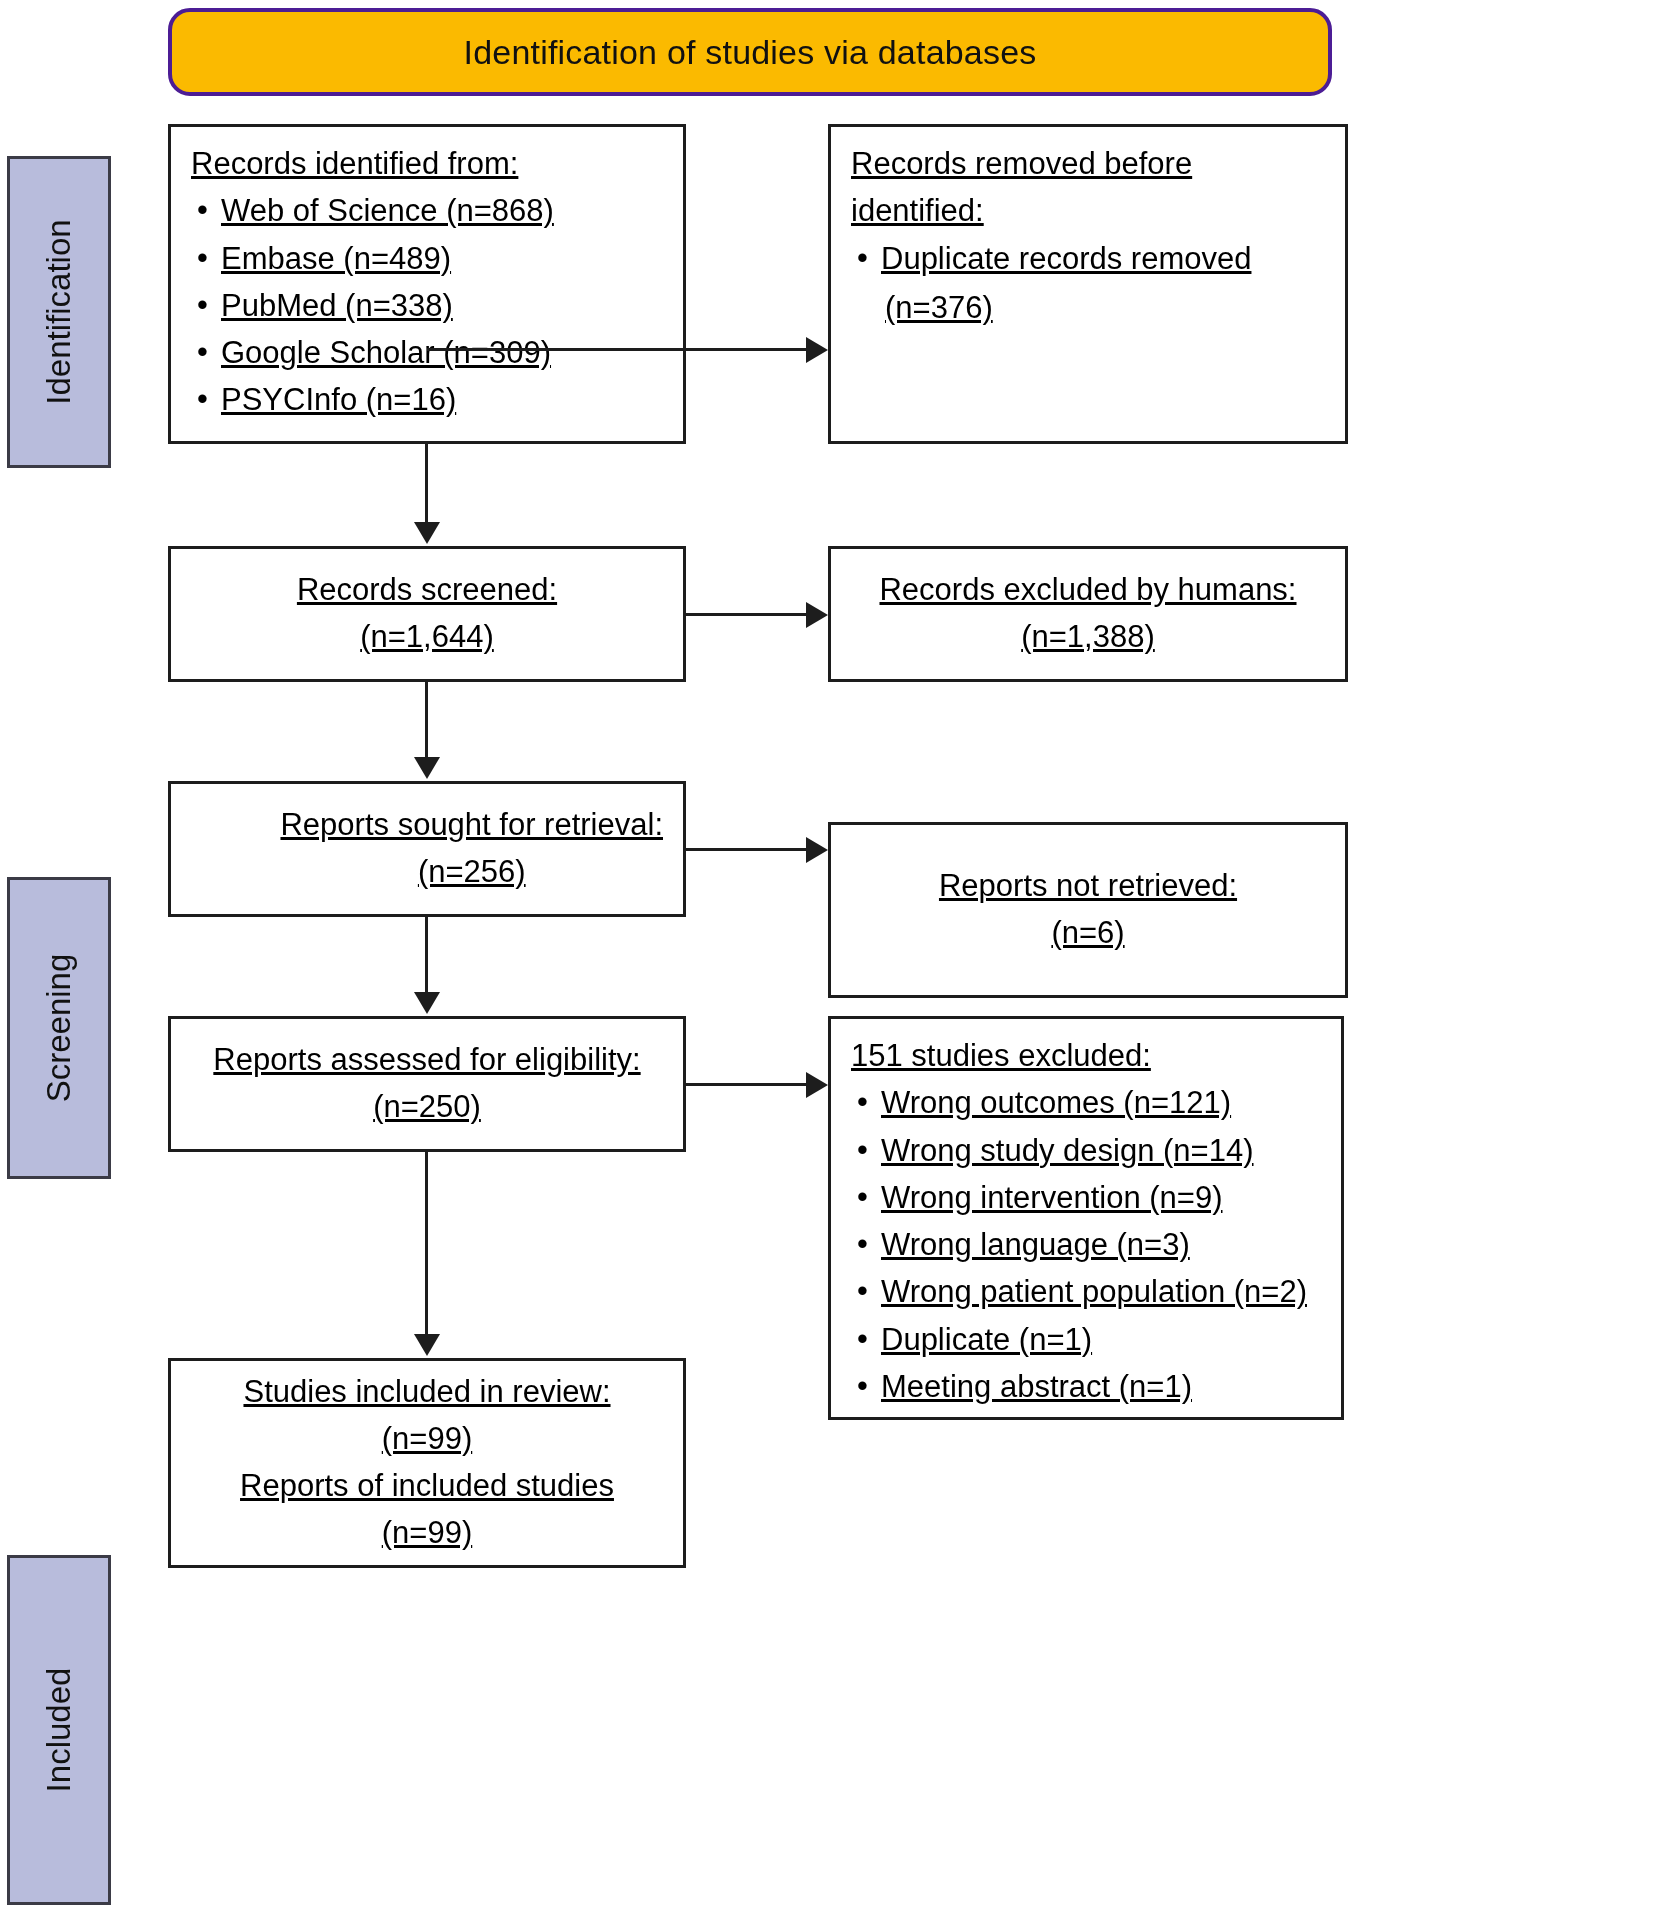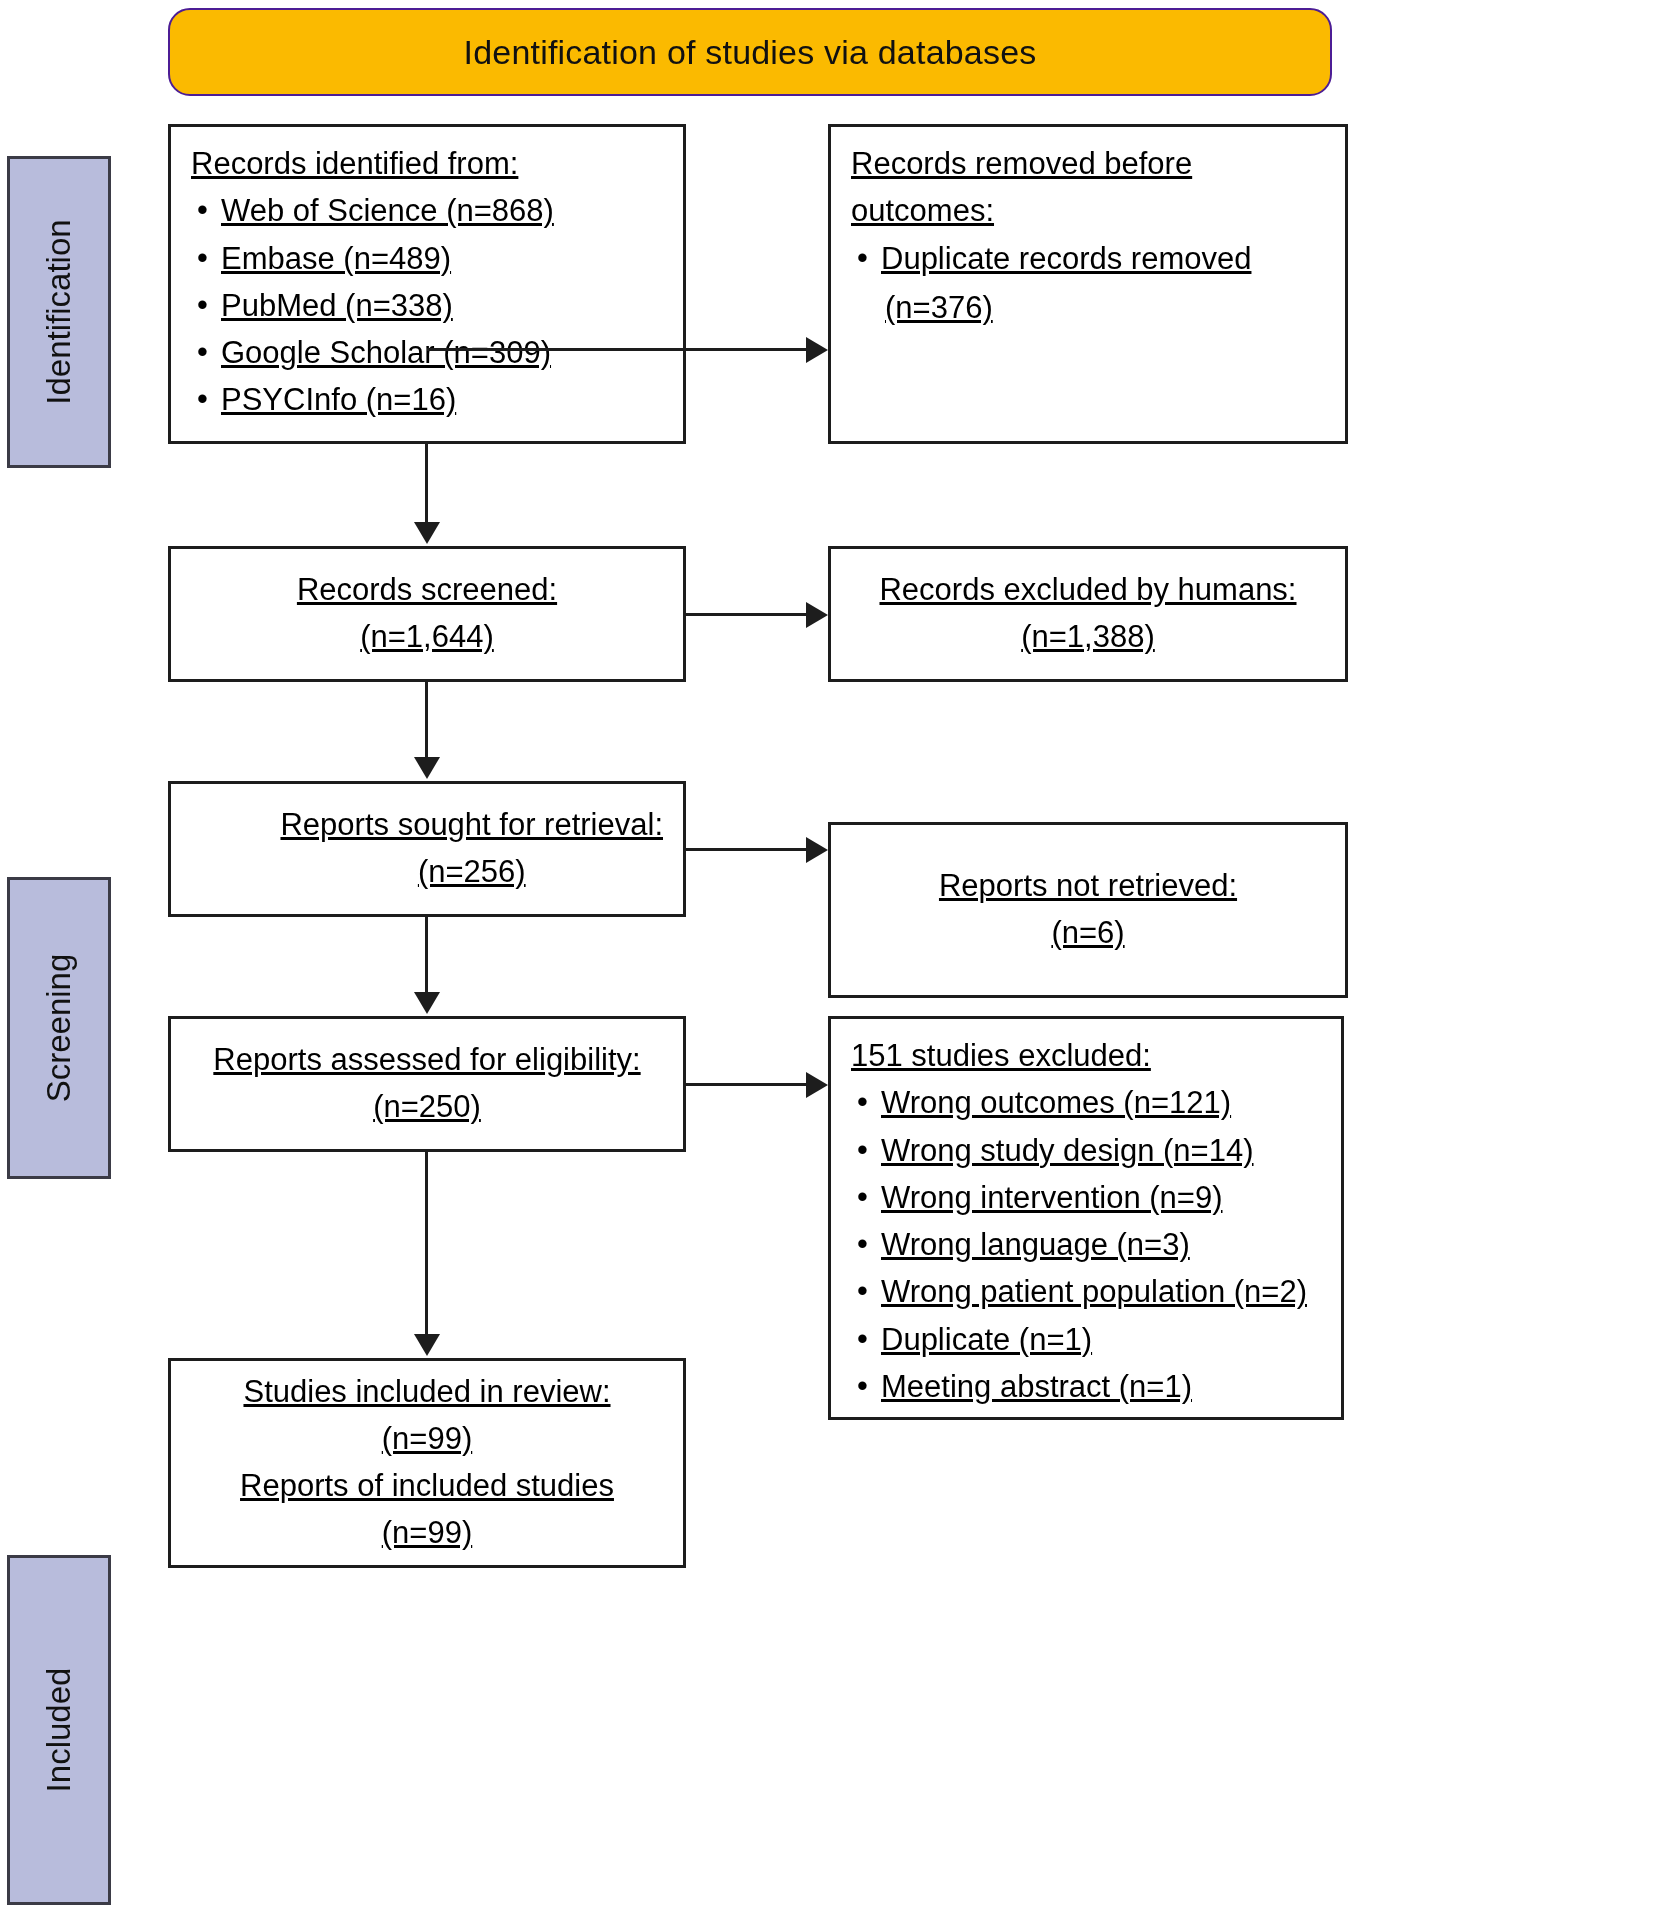--- a/index.html
+++ b/index.html
@@ -20,21 +20,21 @@
   }
 
   
   .banner {
     position: absolute;
     left: 168px;
     top: 8px;
     width: 1164px;
     height: 88px;
     background: #FBBA00;
-    border: 2px solid #4c1d95;
+    border: 4px solid #4c1d95;
     border-radius: 22px;
     box-sizing: border-box;
     display: flex;
     align-items: center;
     justify-content: center;
   }
   .banner-title {
     font-size: 34px;
     color: #111111;
     letter-spacing: 0.2px;
@@ -178,21 +178,21 @@
         <li>PubMed (n=338)</li>
         <li>Google Scholar (n=309)</li>
         <li>PSYCInfo (n=16)</li>
       </ul>
     </div>
   </div>
 
   <div class="box" id="box-removed">
     <div class="box-inner">
       <p class="lead">Records removed before</p>
-      <p class="lead">outcomes:</p>
+      <p class="lead">identified:</p>
       <ul class="items">
         <li>Duplicate records removed</li>
       </ul>
       <p class="sub">(n=376)</p>
     </div>
   </div>
 
   <div class="box centered" id="box-screened">
     <div class="box-inner">
       <p class="lead">Records screened:</p>

